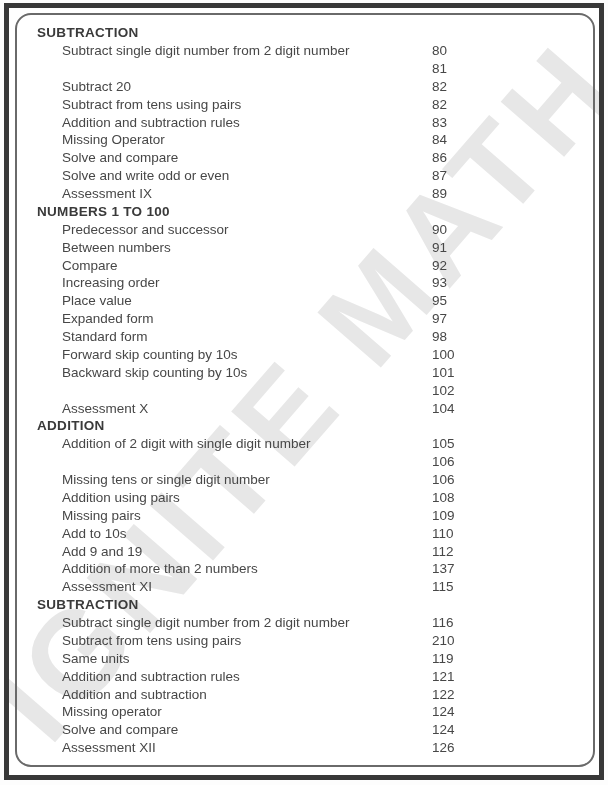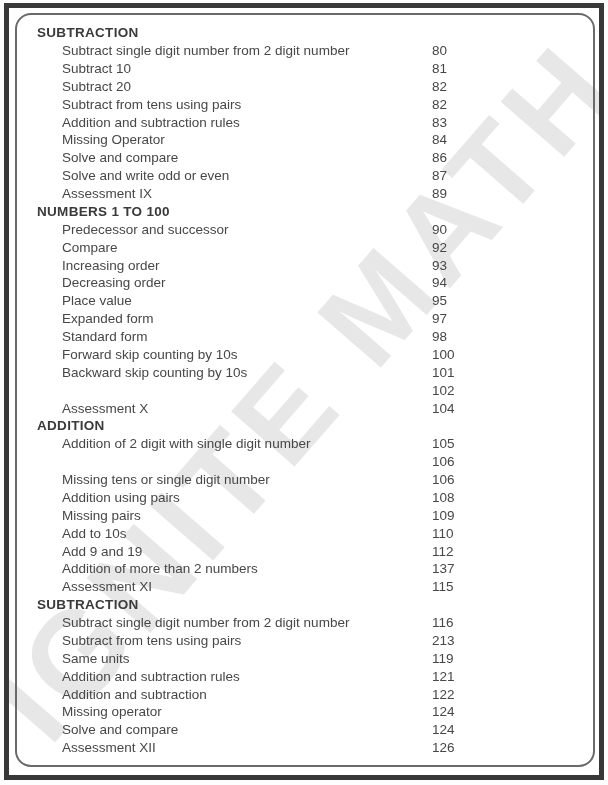--- a/index.html
+++ b/index.html
@@ -106,21 +106,20 @@
 
 <div class="toc" id="toc-rows">
     <div class="toc-row heading">
       <span class="label">SUBTRACTION</span>
     </div>
     <div class="toc-row">
       <span class="label">Subtract single digit number from 2 digit number</span>
       <span class="pagenum">80</span>
     </div>
     <div class="toc-row">
-      <span class="label">Subtract 10</span>
       <span class="pagenum">81</span>
     </div>
     <div class="toc-row">
       <span class="label">Subtract 20</span>
       <span class="pagenum">82</span>
     </div>
     <div class="toc-row">
       <span class="label">Subtract from tens using pairs</span>
       <span class="pagenum">82</span>
     </div>
@@ -145,32 +144,32 @@
       <span class="pagenum">89</span>
     </div>
     <div class="toc-row heading">
       <span class="label">NUMBERS 1 TO 100</span>
     </div>
     <div class="toc-row">
       <span class="label">Predecessor and successor</span>
       <span class="pagenum">90</span>
     </div>
     <div class="toc-row">
+      <span class="label">Between numbers</span>
+      <span class="pagenum">91</span>
+    </div>
+    <div class="toc-row">
       <span class="label">Compare</span>
       <span class="pagenum">92</span>
     </div>
     <div class="toc-row">
       <span class="label">Increasing order</span>
       <span class="pagenum">93</span>
     </div>
     <div class="toc-row">
-      <span class="label">Decreasing order</span>
-      <span class="pagenum">94</span>
-    </div>
-    <div class="toc-row">
       <span class="label">Place value</span>
       <span class="pagenum">95</span>
     </div>
     <div class="toc-row">
       <span class="label">Expanded form</span>
       <span class="pagenum">97</span>
     </div>
     <div class="toc-row">
       <span class="label">Standard form</span>
       <span class="pagenum">98</span>
@@ -230,21 +229,21 @@
     </div>
     <div class="toc-row heading">
       <span class="label">SUBTRACTION</span>
     </div>
     <div class="toc-row">
       <span class="label">Subtract single digit number from 2 digit number</span>
       <span class="pagenum">116</span>
     </div>
     <div class="toc-row">
       <span class="label">Subtract from tens using pairs</span>
-      <span class="pagenum">213</span>
+      <span class="pagenum">210</span>
     </div>
     <div class="toc-row">
       <span class="label">Same units</span>
       <span class="pagenum">119</span>
     </div>
     <div class="toc-row">
       <span class="label">Addition and subtraction rules</span>
       <span class="pagenum">121</span>
     </div>
     <div class="toc-row">

